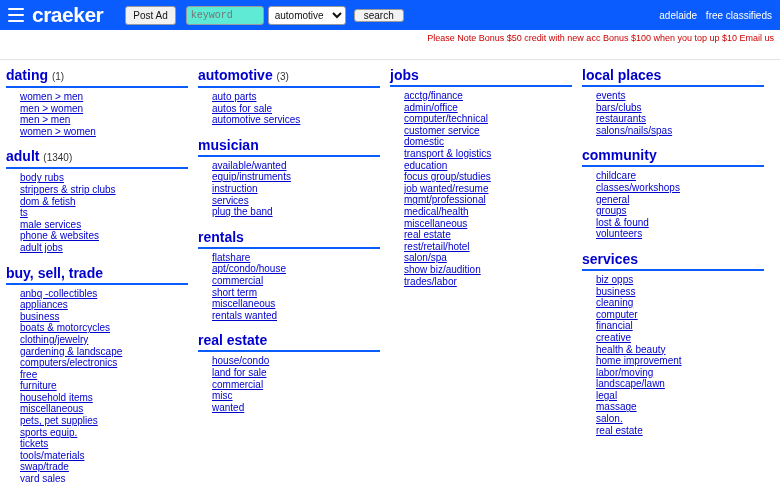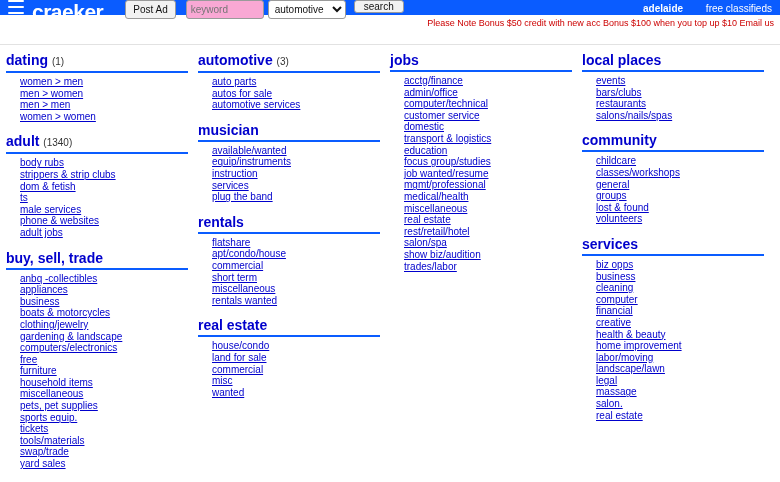--- a/index.html
+++ b/index.html
@@ -9,24 +9,24 @@
     background: #ffffff;
     font-family: "Liberation Sans", sans-serif;
     font-size: 11px;
     color: #000;
     overflow: hidden;
   }
   a { color: #0000cc; text-decoration: underline; cursor: pointer; }
 
   
   .header {
-    height: 15px;
+    height: 30px;
     background: #0a5cff;
     display: flex;
-    align-items: flex-start;
+    align-items: center;
     padding: 0 8px;
     position: relative;
   }
   .burger {
     width: 16px; height: 14px;
     display: flex; flex-direction: column; justify-content: space-between;
     margin-right: 8px;
   }
   .burger span { display: block; height: 2px; background: #fff; border-radius: 1px; }
   .logo {
@@ -48,23 +48,23 @@
     font-family: "Liberation Sans", sans-serif;
   }
   .post-ad { margin-right: 10px; }
   .kw-input {
     width: 78px;
     border: 1px solid #9a9a9a;
     border-radius: 3px;
     font-size: 10px;
     padding: 3px 4px;
     margin-right: 4px;
-    background: #f9a8d4;
+    background: #5eead4;
     color: #444;
-    font-family: Liberation Sans, sans-serif;
+    font-family: Liberation Mono, monospace;
   }
   .cat-select {
     width: 78px;
     border: 1px solid #9a9a9a;
     border-radius: 3px;
     font-size: 10px;
     padding: 2px 2px;
     margin-right: 8px;
     background: #fff;
     color: #111;
@@ -72,21 +72,21 @@
   }
   .search-btn { padding: 0 9px; }
   .header-right {
     position: absolute;
     right: 8px;
     top: 50%;
     transform: translateY(-50%);
     color: #ffffff;
     font-size: 10px;
   }
-  .header-right .city { font-weight: bold; margin-right: 20px; }
+  .header-right .city { font-weight: normal; margin-right: 6px; }
 
   
   .notice-bar {
     height: 30px;
     position: relative;
     border-bottom: 1px solid #e2e2e2;
   }
   .notice {
     position: absolute;
     right: 6px;

